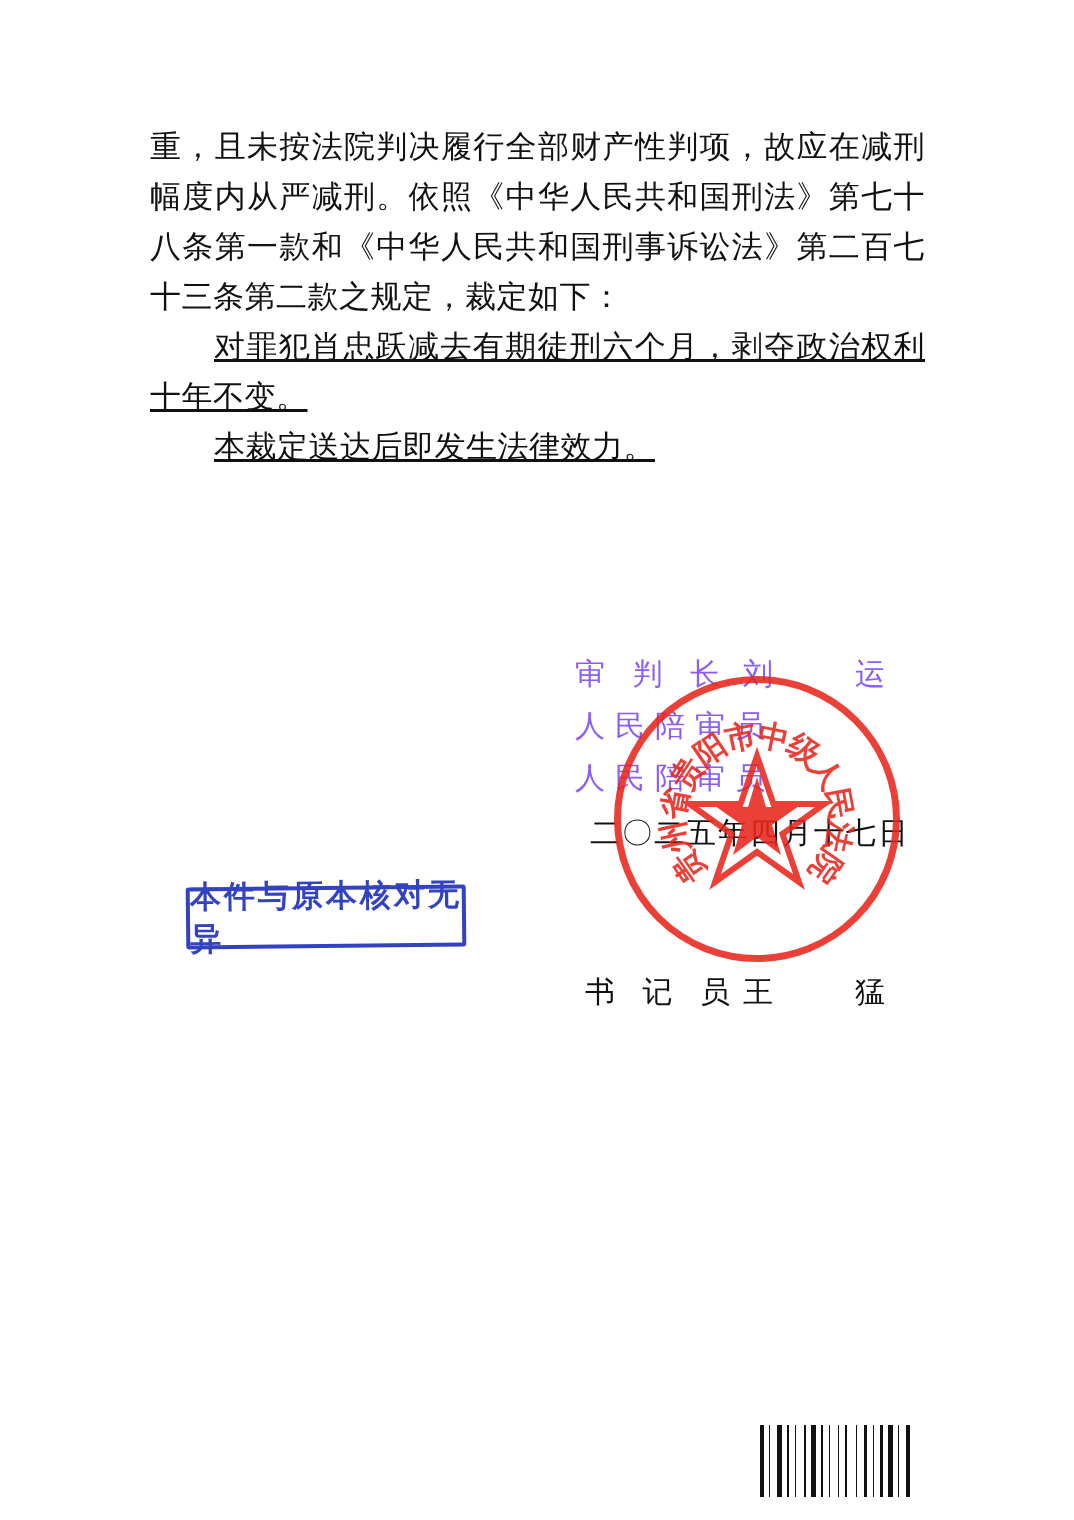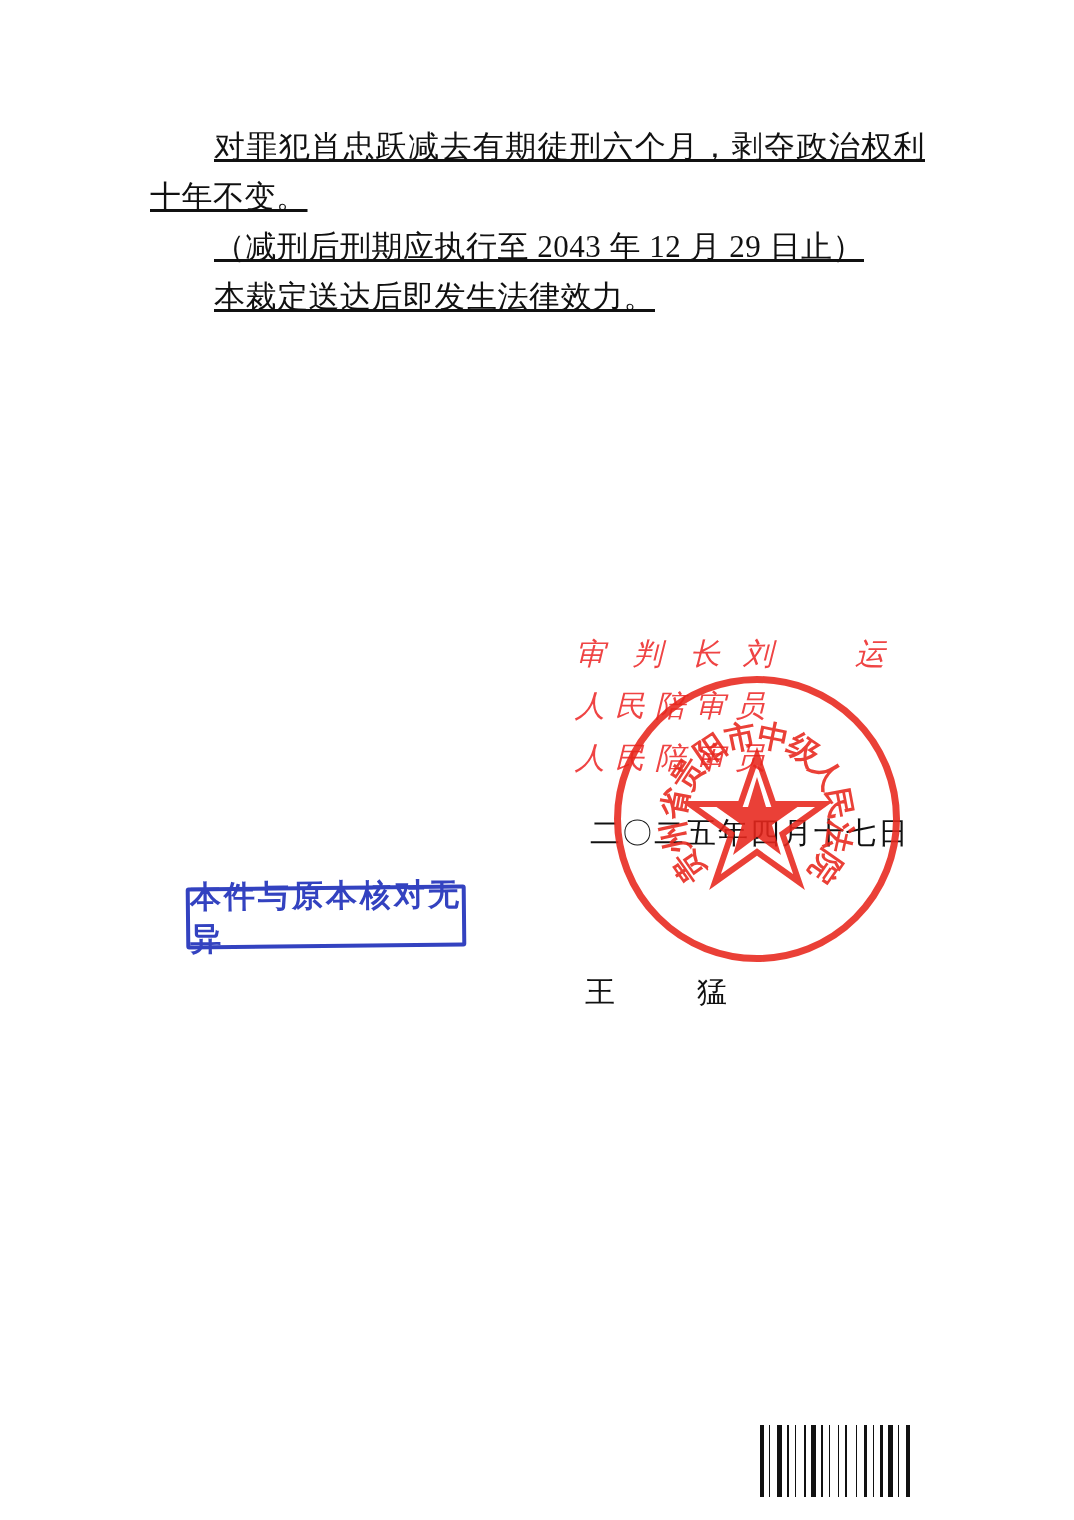--- a/index.html
+++ b/index.html
@@ -43,26 +43,25 @@
     text-decoration: underline;
   }
   .no-justify {
     text-align: left !important;
   }
 
   
   .sign-block {
     position: absolute;
     left: 575px;
-    top: 628px;
+    top: 648px;
     width: 340px;
     font-size: 30px;
     line-height: 52px;
-    color: #ef4444;
-    font-style: italic;
+    color: #8b5cf6;
   }
   .sign-row {
     display: flex;
     justify-content: space-between;
     white-space: nowrap;
   }
   .sign-role {
     letter-spacing: 10px;
   }
   .sign-name {
@@ -169,42 +168,43 @@
     background: #111;
     margin-right: 2px;
   }
 </style>
 </head>
 <body>
 
 <div class="page">
 
   <div class="body-text">
+    <p>重，且未按法院判决履行全部财产性判项，故应在减刑幅度内从严减刑。依照《中华人民共和国刑法》第七十八条第一款和《中华人民共和国刑事诉讼法》第二百七十三条第二款之规定，裁定如下：</p>
     <p class="indent2">对罪犯肖忠跃减去有期徒刑六个月，剥夺政治权利十年不变。</p>
-    <p class="indent2 no-justify">（减刑后刑期应执行至 2043 年 12 月 29 日止）</p>
     <p class="indent2 no-justify">本裁定送达后即发生法律效力。</p>
   </div>
 
   <div class="sign-block">
     <div class="sign-row">
       <span class="sign-role">审 判 长</span>
       <span class="sign-name wide">刘　运</span>
     </div>
     <div class="sign-row">
       <span class="sign-role">人民陪审员</span>
     </div>
     <div class="sign-row">
       <span class="sign-role">人民陪审员</span>
     </div>
   </div>
 
   <div class="date-line">二〇二五年四月十七日</div>
 
   <div class="sign-block2">
     <div class="sign-row">
+      <span class="sign-role">书 记 员</span>
       <span class="sign-name wide">王　猛</span>
     </div>
   </div>
 
   <div class="seal">
     <div class="seal-inner">
       <svg class="seal-star" viewBox="0 0 100 100">
         <polygon points="50,8 61,40 95,40 67,60 78,92 50,72 22,92 33,60 5,40 39,40" fill="none" stroke="#e8261c" stroke-width="4"></polygon>
         <polygon points="50,22 56,42 77,42 60,54 66,74 50,62 34,74 40,54 23,42 44,42" fill="#e8261c"></polygon>
       </svg>

